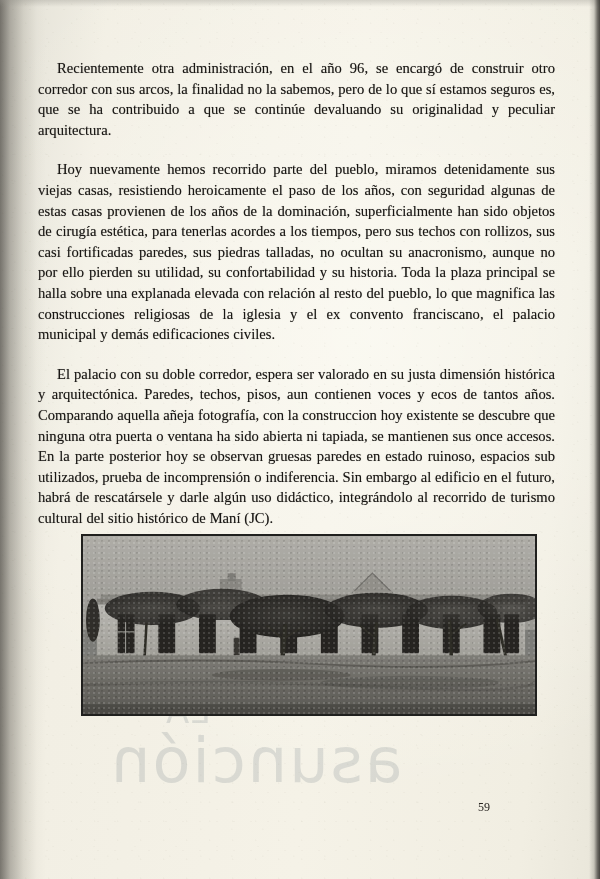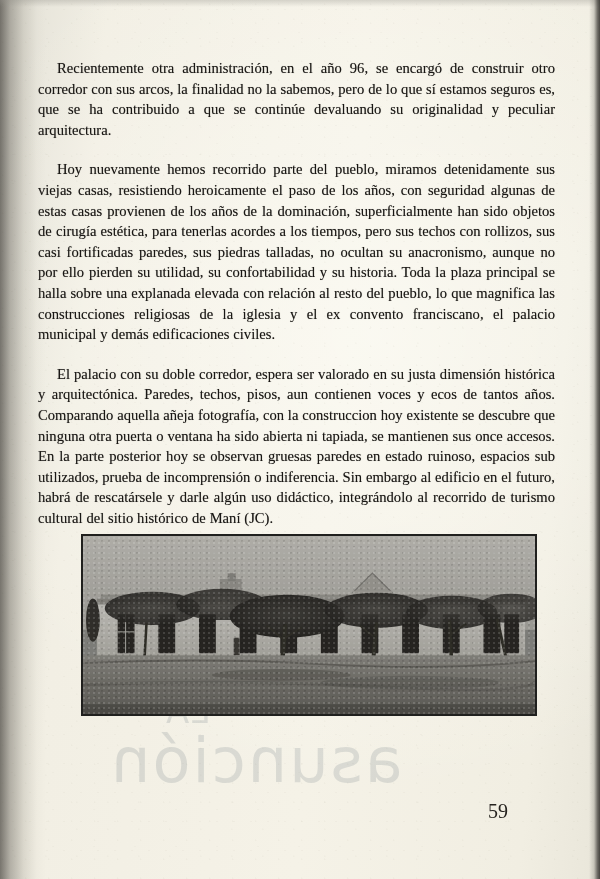--- a/index.html
+++ b/index.html
@@ -158,22 +158,22 @@
       radial-gradient(circle at 70% 80%, rgba(0,0,0,0.4) 0 0.7px, transparent 1.2px);
     background-size: 5px 5px, 7px 6px;
   }
 
   
   .page-number {
     position: absolute;
     left: 478px;
     top: 800px;
     width: 40px;
-    text-align: center;
-    font-size: 20px;
+    text-align: left;
+    font-size: 12px;
     color: #26231f;
     font-family: "Liberation Serif", "DejaVu Serif", serif;
   }
 </style>
 </head>
 <body>
 
 <div class="page">
 
   <div class="paper-tone"></div>

